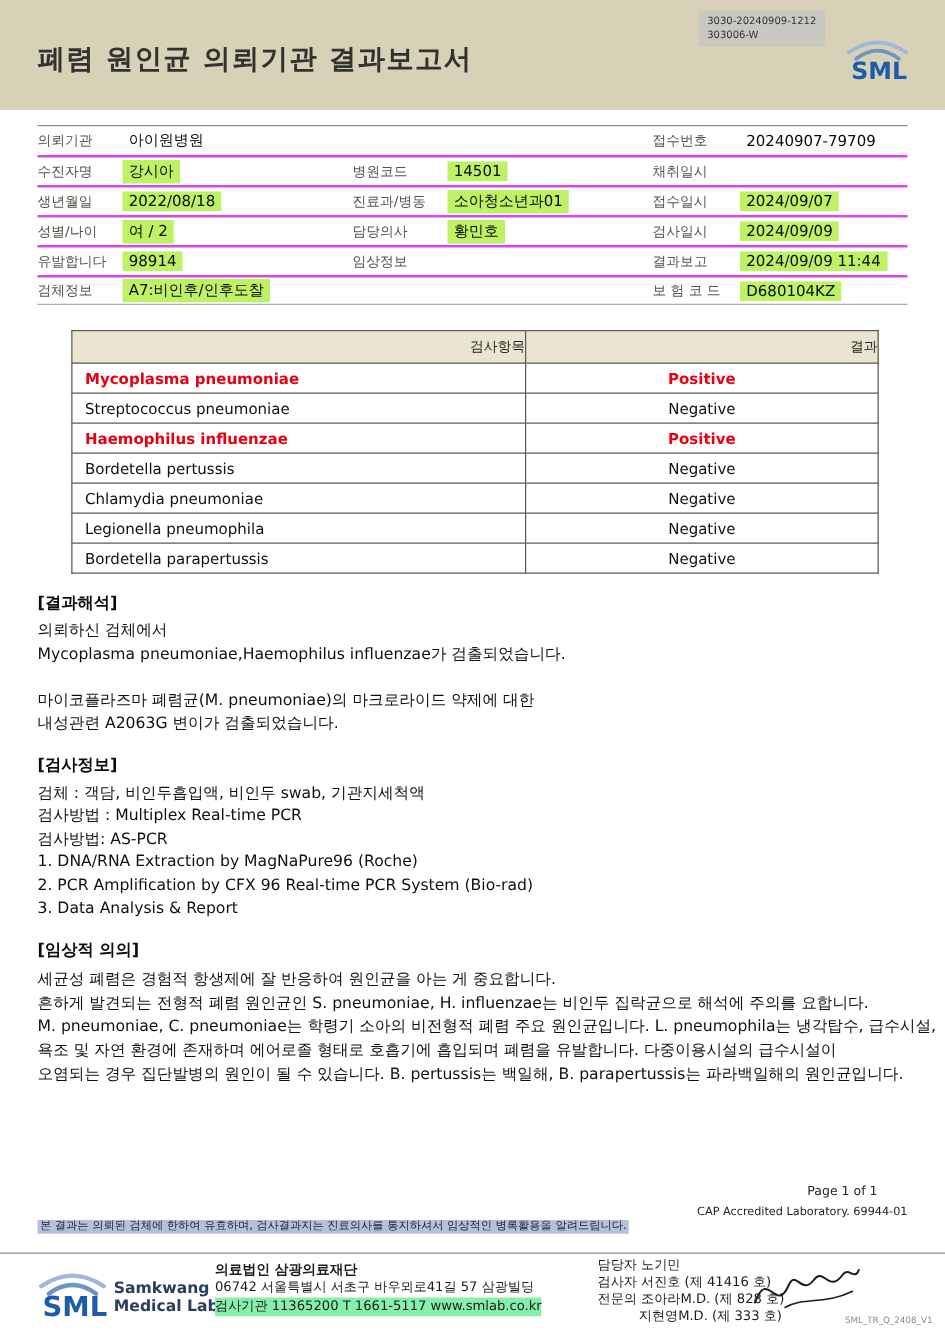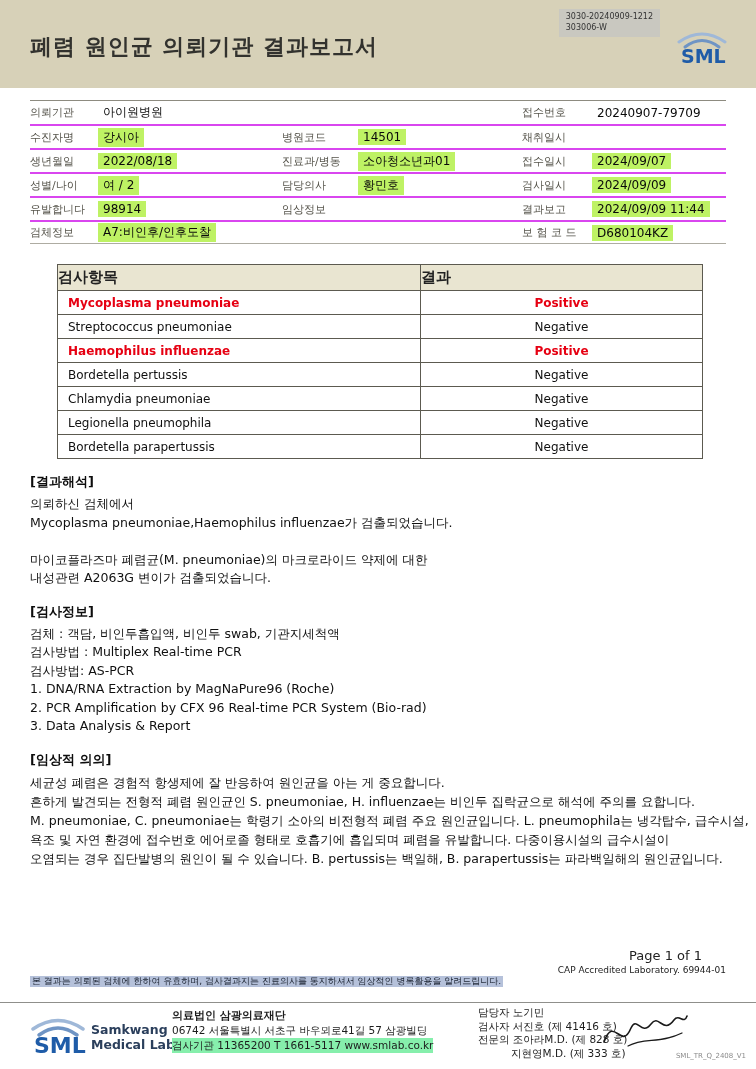--- a/index.html
+++ b/index.html
@@ -43,37 +43,37 @@
   .pi-value:empty { background: transparent; padding: 0; }
   .pi-row:first-child .pi-value { background: transparent; }
 
   
   .results {
     margin: 20px 0 0 57px; width: 646px;
     border-collapse: collapse; border: 1.5px solid #4c4a41;
   }
   .results th, .results td { border: 1px solid #5c5a50; }
   .results th {
-    background: #e9e5d1; height: 26px; font-size: 15px;
-    font-weight: bold; color: #222; text-align: left;
+    background: #e9e5d1; height: 26px; font-size: 11px;
+    font-weight: normal; color: #222; text-align: right;
   }
   .results td { height: 24px; font-size: 12px; color: #101010; }
   .results td.test-name { padding-left: 10px; width: 363px; }
   .results td.result-val { text-align: center; }
   .results tr.positive td { color: #e60012; font-weight: bold; }
 
   
   .section { margin: 0 30px; }
   .section-heading { font-size: 13px; font-weight: bold; color: #0d0d0d; margin: 15px 0 4px 0; }
   .section.interpretation .section-heading { margin-top: 14px; }
   .text-line { font-size: 12.5px; color: #101010; line-height: 18.5px; min-height: 18.5px; white-space: nowrap; }
   .clinical .text-line { line-height: 19px; min-height: 19px; }
 
   
-  .page-info { position: absolute; top: 948px; right: 54px; font-size: 13px; color: #222; }
+  .page-info { position: absolute; top: 948px; right: 54px; font-size: 10px; color: #222; }
   .cap-info  { position: absolute; top: 965px; right: 30px; font-size: 9px; color: #222; }
   .notice { position: absolute; left: 30px; top: 976px; }
   .notice-line {
     display: table; background: #b5c1da; color: #1a2230;
     font-size: 9px; line-height: 11px; margin-bottom: 2px; padding: 0 2px;
     white-space: nowrap;
   }
   .bottom-divider { position: absolute; left: 0; top: 1002px; width: 756px; border-top: 1px solid #8f8f8b; }
 
   
@@ -250,21 +250,21 @@
     <div class="text-line">1. DNA/RNA Extraction by MagNaPure96 (Roche)</div>
     <div class="text-line">2. PCR Amplification by CFX 96 Real-time PCR System (Bio-rad)</div>
     <div class="text-line">3. Data Analysis &amp; Report</div>
   </section>
 
   <section class="section clinical">
     <div class="section-heading">[임상적 의의]</div>
     <div class="text-line">세균성 폐렴은 경험적 항생제에 잘 반응하여 원인균을 아는 게 중요합니다.</div>
     <div class="text-line">흔하게 발견되는 전형적 폐렴 원인균인 S. pneumoniae, H. influenzae는 비인두 집락균으로 해석에 주의를 요합니다.</div>
     <div class="text-line">M. pneumoniae, C. pneumoniae는 학령기 소아의 비전형적 폐렴 주요 원인균입니다. L. pneumophila는 냉각탑수, 급수시설,</div>
-    <div class="text-line">욕조 및 자연 환경에 접수번호 에어로졸 형태로 호흡기에 흡입되며 폐렴을 유발합니다. 다중이용시설의 급수시설이</div>
+    <div class="text-line">욕조 및 자연 환경에 존재하며 에어로졸 형태로 호흡기에 흡입되며 폐렴을 유발합니다. 다중이용시설의 급수시설이</div>
     <div class="text-line">오염되는 경우 집단발병의 원인이 될 수 있습니다. B. pertussis는 백일해, B. parapertussis는 파라백일해의 원인균입니다.</div>
   </section>
 
   <div class="page-info">Page 1 of 1</div>
   <div class="cap-info">CAP Accredited Laboratory. 69944-01</div>
 
   <div class="notice">
     <div class="notice-line">본 결과는 의뢰된 검체에 한하여 유효하며, 검사결과지는 진료의사를 통지하셔서 임상적인 병록활용을 알려드립니다.</div>
   </div>
 

